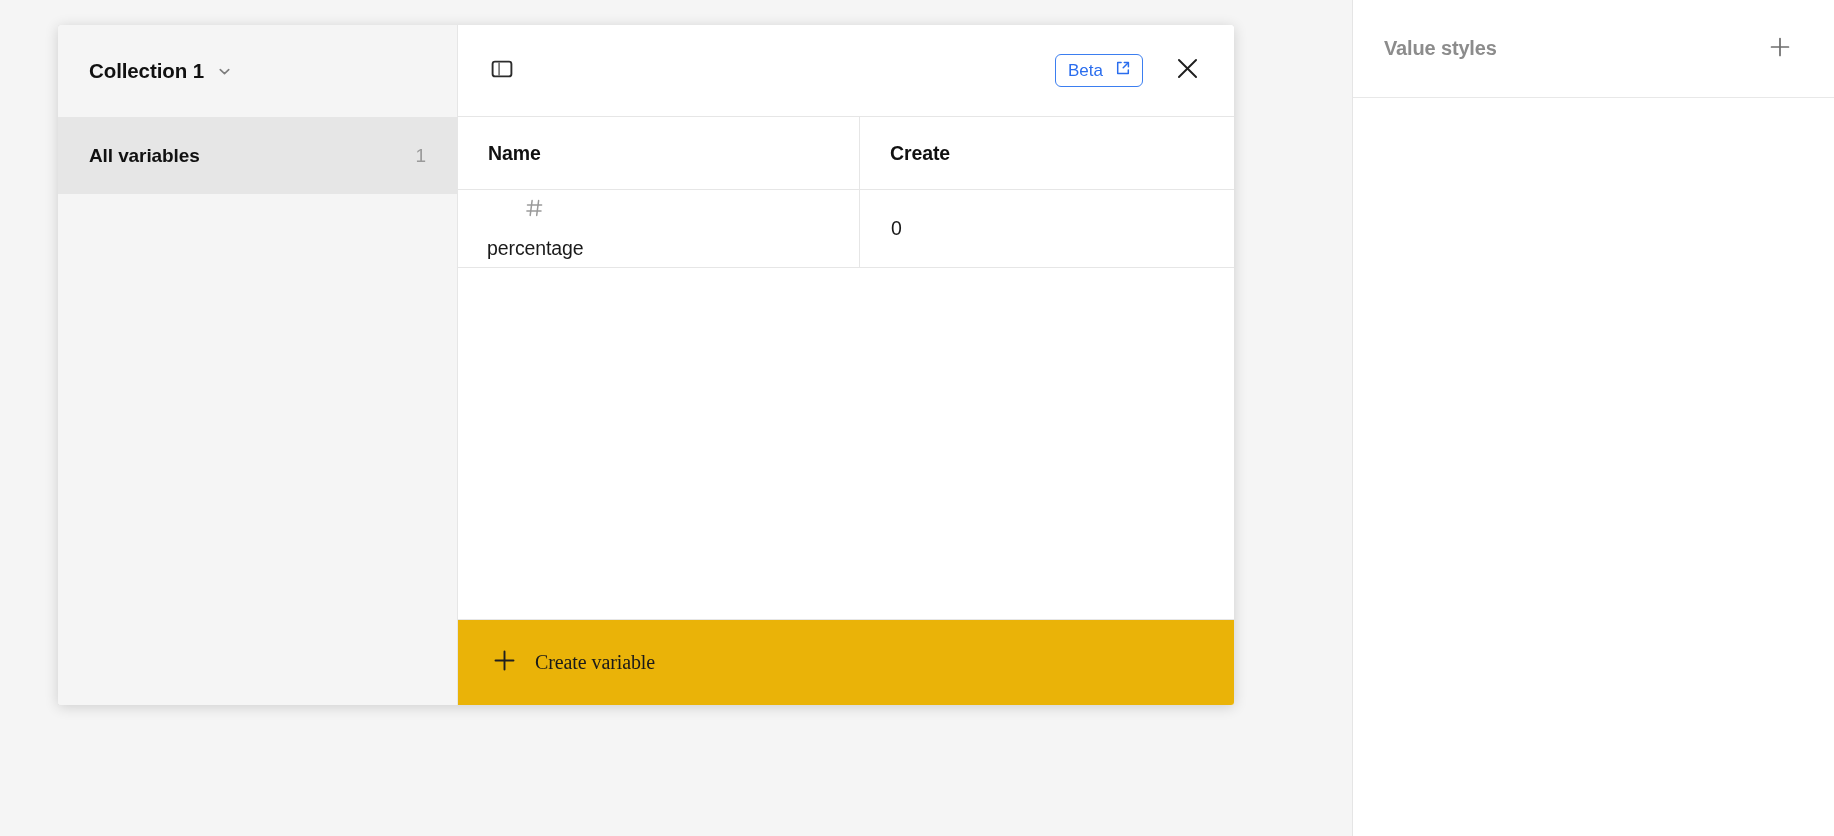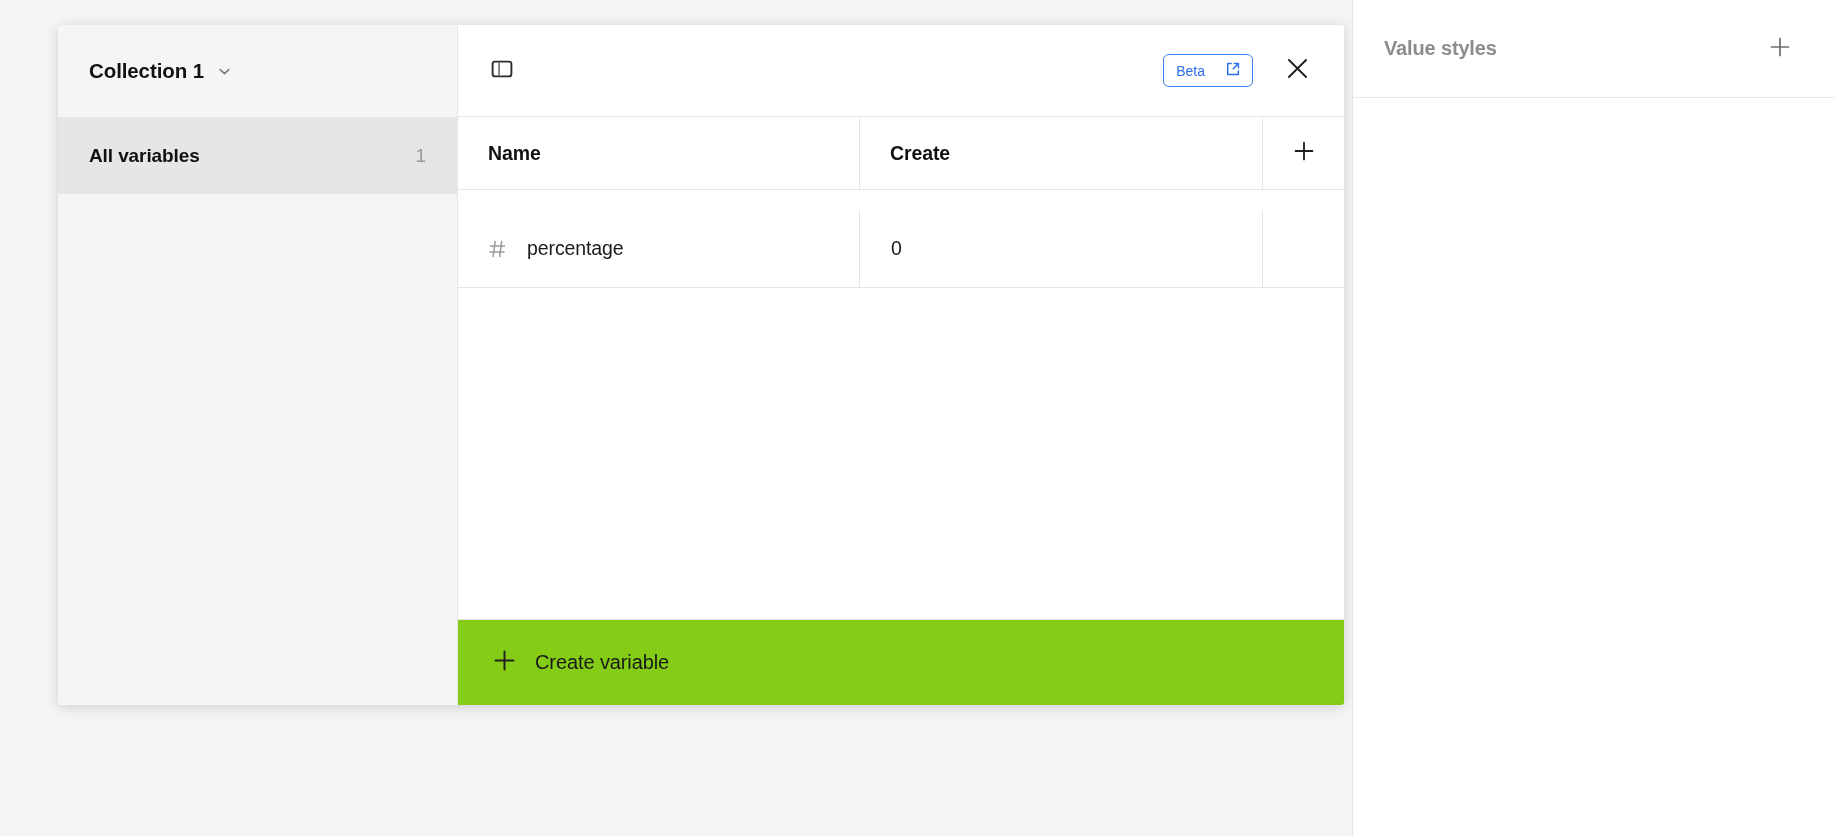--- a/index.html
+++ b/index.html
@@ -23,21 +23,21 @@
     width: 1352px;
     height: 836px;
     background: #f5f5f5;
   }
 
   
   #variables-modal {
     position: absolute;
     left: 58px;
     top: 25px;
-    width: 1286px;
+    width: 1176px;
     height: 680px;
     background: #ffffff;
     border-radius: 3px;
     box-shadow: 0 2px 14px rgba(0,0,0,0.16), 0 0 0.5px rgba(0,0,0,0.3);
     display: flex;
     overflow: hidden;
   }
 
   
   .modal-sidebar {
@@ -118,28 +118,28 @@
     align-items: center;
     justify-content: center;
     cursor: pointer;
     border-radius: 3px;
   }
   .topbar-spacer { flex: 1 1 auto; }
 
   .beta-badge {
     display: inline-flex;
     align-items: center;
-    gap: 20px;
+    gap: 12px;
     height: 33px;
     padding: 0 11px 0 12px;
     box-sizing: border-box;
     border: 1.5px solid #3b7ef0;
     border-radius: 6px;
     color: #2a6dee;
-    font-size: 14px;
+    font-size: 17px;
     cursor: pointer;
     background: #ffffff;
     white-space: nowrap;
   }
   .close-button {
     width: 44px;
     height: 44px;
     margin-left: 22px;
     display: flex;
     align-items: center;
@@ -147,21 +147,20 @@
     cursor: pointer;
     border-radius: 3px;
   }
 
   
   .var-table {
     flex: 1 1 auto;
     display: flex;
     flex-direction: column;
     min-height: 0;
-    gap: 20px;
   }
   .var-row {
     display: flex;
     border-bottom: 1px solid #e6e6e6;
     box-sizing: border-box;
   }
   .var-row.header-row { height: 73px; }
   .var-row.data-row { height: 78px; }
 
   .col-name   { width: 402px; flex: 0 0 402px; border-right: 1px solid #e6e6e6; box-sizing: border-box; display: flex; align-items: center; }
@@ -173,20 +172,21 @@
     font-weight: bold;
     color: #111111;
     padding-left: 30px;
     letter-spacing: -0.1px;
   }
   .cell-name-inner {
     display: flex;
     align-items: center;
     padding-left: 29px;
     gap: 18px;
+    flex-direction: column;
   }
   .var-type-icon {
     width: 22px;
     height: 22px;
     display: inline-flex;
     align-items: center;
     justify-content: center;
     color: #9a9a9a;
   }
   .cell-name-text {
@@ -216,21 +216,22 @@
   }
 
   
   .modal-footer {
     height: 85px;
     flex: 0 0 85px;
     display: flex;
     align-items: center;
     padding-left: 27px;
     box-sizing: border-box;
-    background: #84cc16;
+    background: #eab308;
+    font-family: Liberation Serif, serif;
   }
   .create-variable-button {
     display: inline-flex;
     align-items: center;
     gap: 17px;
     cursor: pointer;
     padding: 6px 10px 6px 6px;
     border-radius: 4px;
   }
   .create-variable-label {

